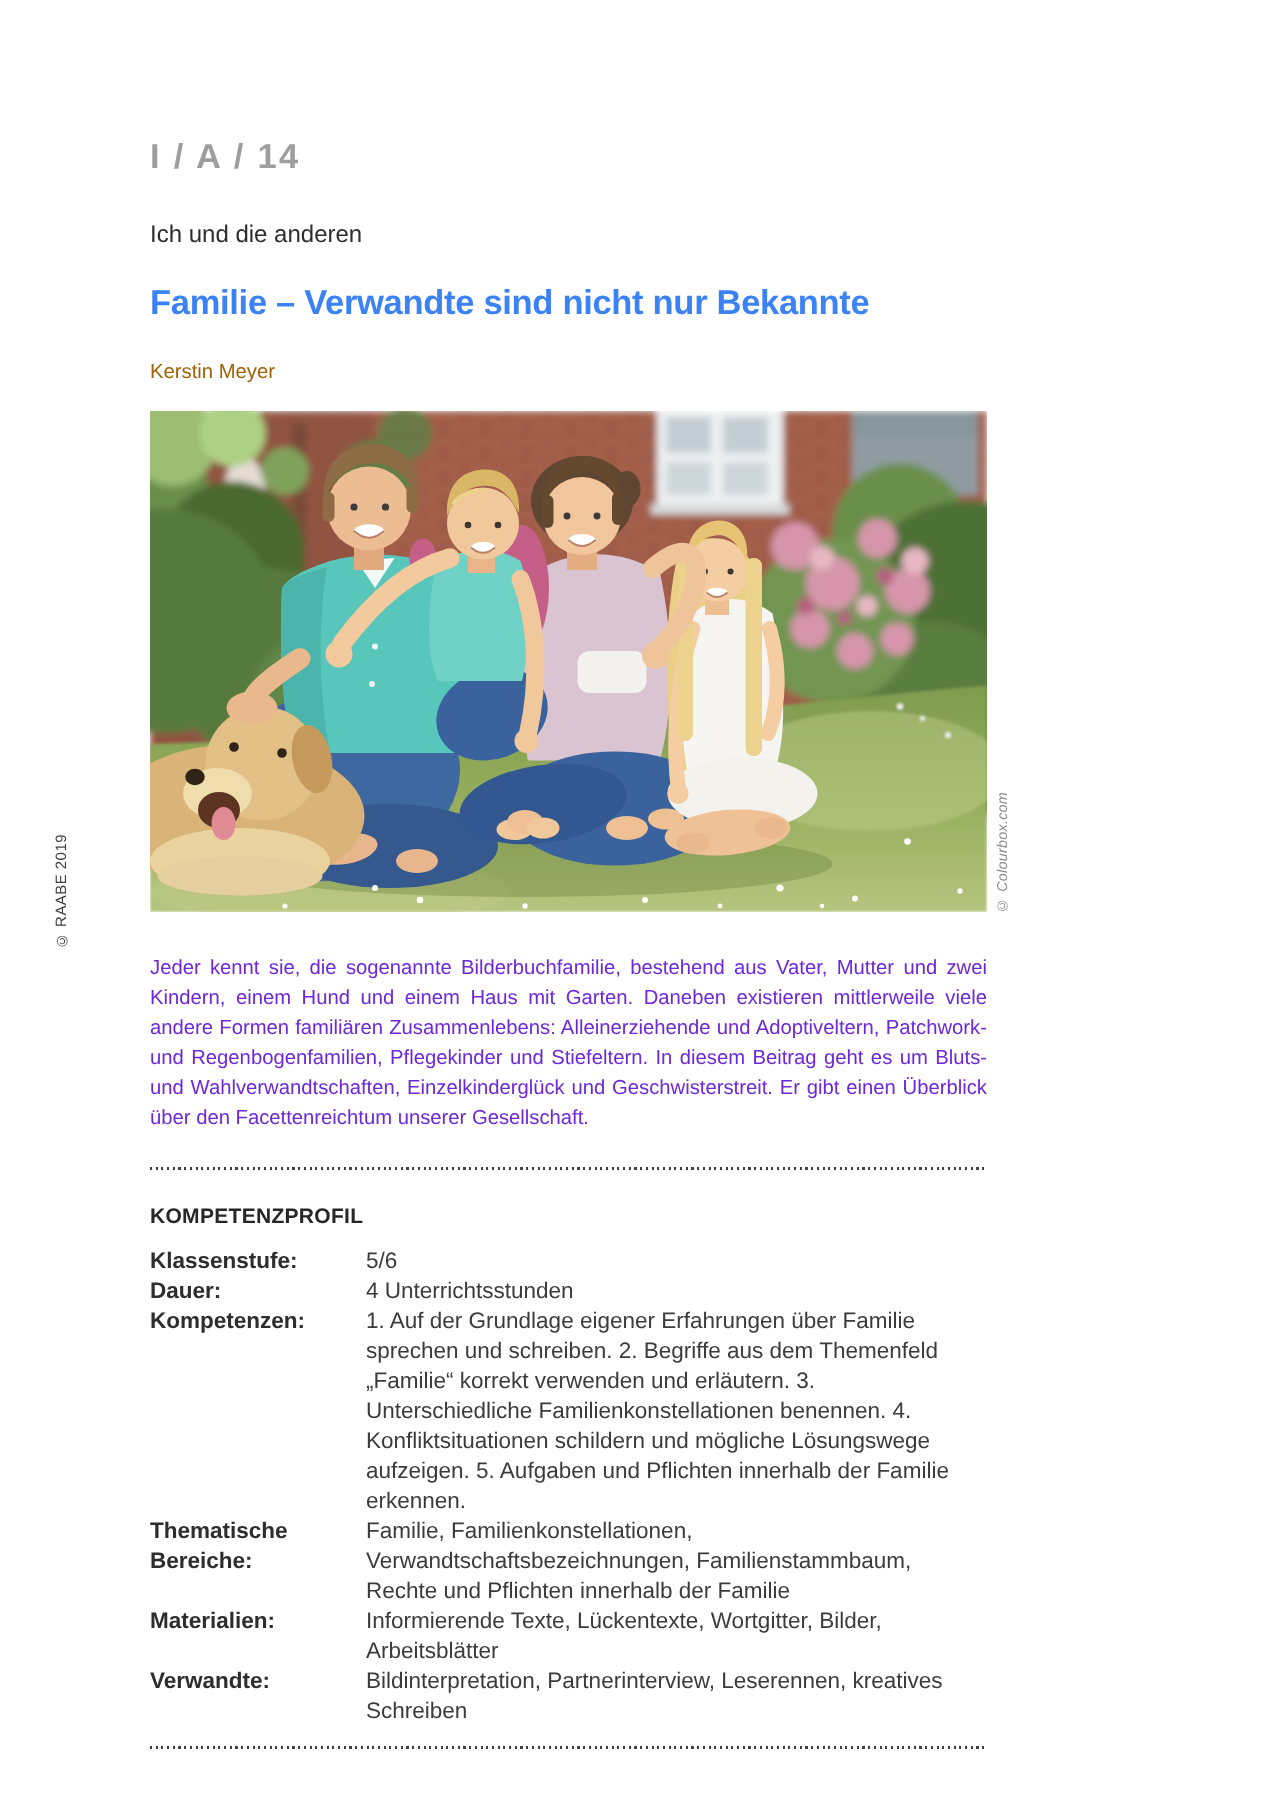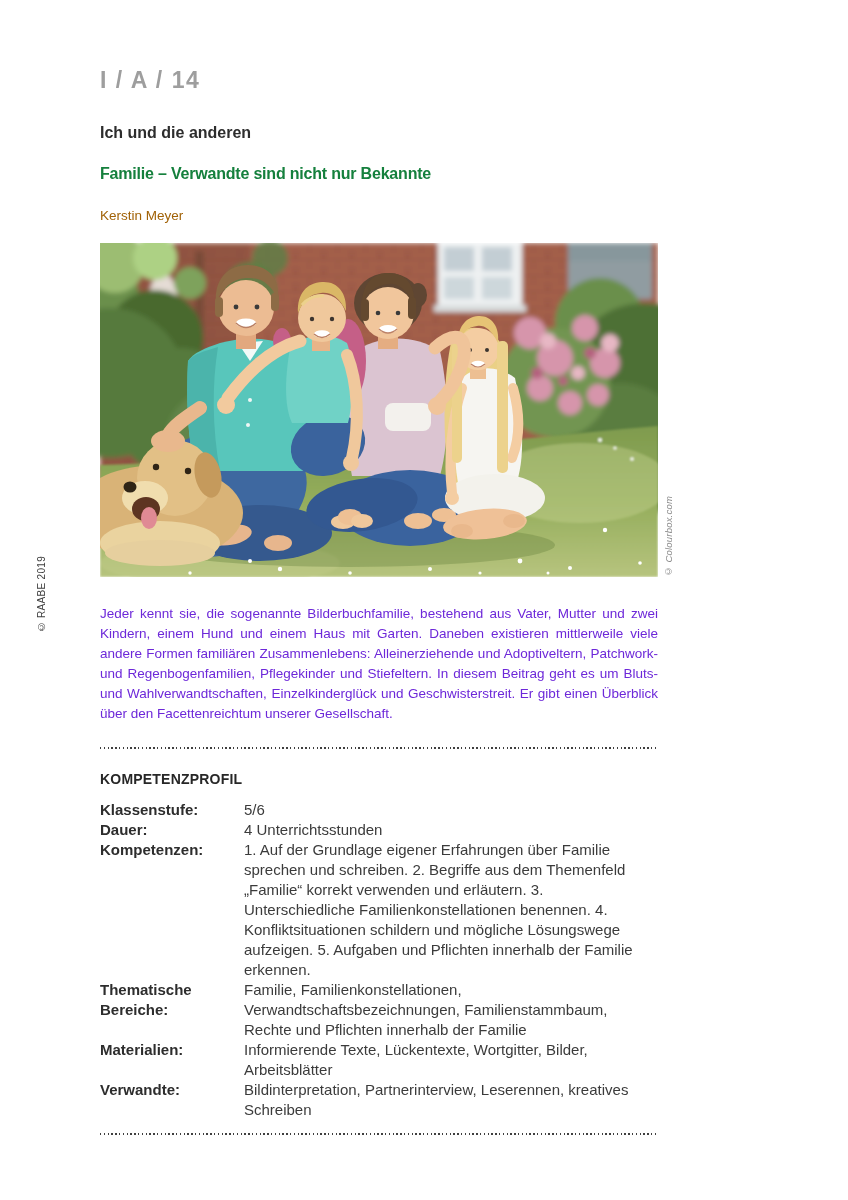--- a/index.html
+++ b/index.html
@@ -4,27 +4,27 @@
 <style>
   html,body { margin:0; padding:0; }
   body {
     width:848px; height:1200px;
     background:#ffffff;
     font-family:"Liberation Sans","DejaVu Sans",sans-serif;
     color:#3b3b3b;
     position:relative;
     overflow:hidden;
   }
-  .content { position:absolute; left:100px; top:0; width:558px; padding-top:69px; }
+  .content { position:absolute; left:100px; top:0; width:558px; padding-top:93px; }
   .code {
     font-size:23px; font-weight:bold; color:#9e9e9e;
     letter-spacing:1.5px; line-height:1; margin:0;
   }
-  .topic { margin:33px 0 0 0; font-size:16px; font-weight:bold; color:#2d2d2d; line-height:1; }
-  .title { margin:24px 0 0 0; font-size:16px; font-weight:bold; color:#15803d; line-height:1.08; letter-spacing:-0.2px; }
+  .topic { margin:33px 0 0 0; font-size:16px; font-weight:normal; color:#2d2d2d; line-height:1; }
+  .title { margin:24px 0 0 0; font-size:23px; font-weight:bold; color:#3b82f6; line-height:1.08; letter-spacing:-0.2px; }
   .author { margin:27px 0 0 0; font-size:13.5px; color:#a16207; line-height:1; }
   figure.photo { margin:20px 0 0 0; position:relative; width:558px; height:334px; }
   figure.photo svg { display:block; }
   .credit {
     position:absolute; right:-16px; bottom:0;
     writing-mode:vertical-rl; transform:rotate(180deg);
     font-size:9.5px; font-style:italic; color:#8a8a8a; letter-spacing:0.2px;
     white-space:nowrap;
   }
   .intro { margin:27px 0 0 0; font-size:13.5px; line-height:20px; text-align:justify; color:#6d28d9; }

